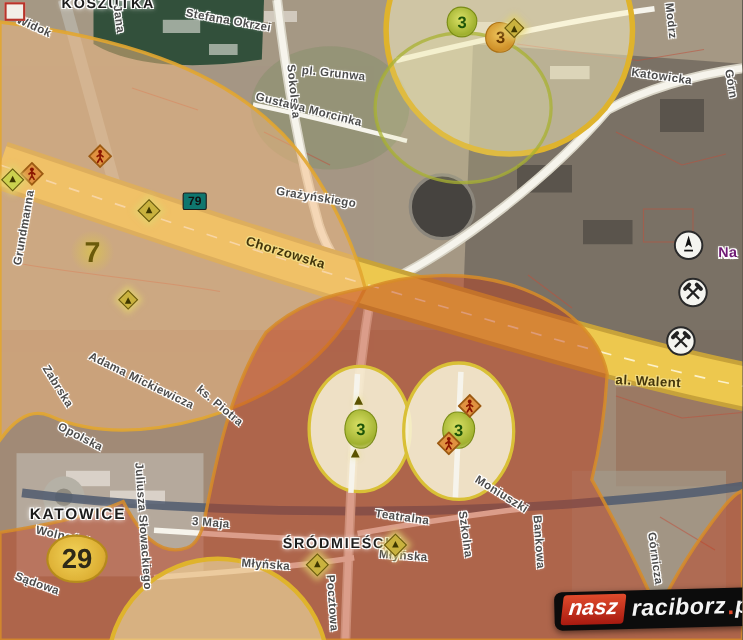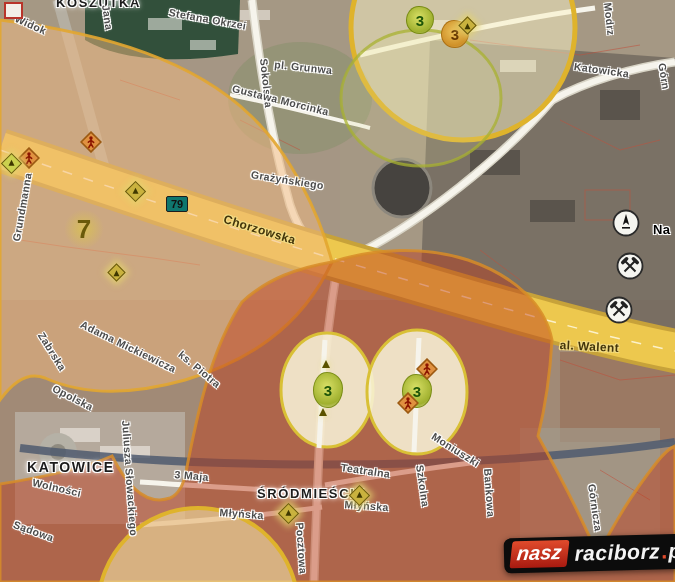--- a/index.html
+++ b/index.html
@@ -17,21 +17,21 @@
         border-radius:46% 54% 50% 48% / 52% 46% 56% 50%;}
   .blob.green{background:radial-gradient(circle at 45% 40%,#d9e066,#9fb02e 68%,rgba(159,176,46,.15));
         color:#1d5508;border:1px solid rgba(105,125,10,.75);font-size:15px;}
   .blob.orangem{background:radial-gradient(circle at 45% 40%,#ecc25a,#cf9028 68%,rgba(207,144,40,.2));
         color:#653600;border:1px solid rgba(160,100,10,.75);font-size:15px;}
   .blob.bigyellow{background:radial-gradient(circle at 45% 42%,#f2d35a,#dcae32 72%,rgba(220,174,50,.15));
         color:#2e2a18;border:2px solid rgba(175,133,22,.85);font-size:25px;}
   .blob.soft7{background:radial-gradient(circle,rgba(216,192,84,.9),rgba(216,192,84,0) 72%);
         color:#6a5a0a;font-size:26px;border:none;}
   .shield{position:absolute;background:#0f766e;border:1.5px solid #1d1d1d;border-radius:2px;
-        font-size:11px;font-weight:700;color:#111;padding:0 4px;line-height:14px;margin-top:21px;}
+        font-size:11px;font-weight:700;color:#111;padding:0 4px;line-height:14px;}
   .icon{position:absolute;}
   .pin-olive{position:absolute;width:13px;height:13px;background:#c9b23e;border:1.5px solid #6a5a10;
         transform:rotate(45deg);box-shadow:0 0 6px 3px rgba(226,210,110,.8);}
   .pin-olive:after{content:"";position:absolute;left:3px;top:3px;width:0;height:0;
         border-left:3px solid transparent;border-right:3px solid transparent;
         border-bottom:6px solid #3f3800;transform:rotate(-45deg);}
   .mini-pin{position:absolute;width:0;height:0;border-left:4px solid transparent;
         border-right:4px solid transparent;border-bottom:8px solid #5a5200;
         filter:drop-shadow(0 0 3px rgba(232,224,130,.95));}
   .watermark{position:absolute;font-size:18px;color:#3a3a3a;opacity:.85;letter-spacing:.4px;}
@@ -158,27 +158,28 @@
   <div class="lbl" style="left:132px;top:420px;transform:rotate(86deg);">Juliusza Słowackiego</div>
   <div class="lbl" style="left:175px;top:468px;transform:rotate(5deg);">3 Maja</div>
   <div class="lbl" style="left:220px;top:506px;transform:rotate(4deg);">Młyńska</div>
   <div class="lbl" style="left:345px;top:498px;transform:rotate(4deg);">Młyńska</div>
   <div class="lbl" style="left:342px;top:461px;transform:rotate(8deg);">Teatralna</div>
   <div class="lbl" style="left:306px;top:522px;transform:rotate(86deg);">Pocztowa</div>
   <div class="lbl" style="left:426px;top:464px;transform:rotate(82deg);">Szkolna</div>
   <div class="lbl" style="left:436px;top:430px;transform:rotate(32deg);">Moniuszki</div>
   <div class="lbl" style="left:494px;top:468px;transform:rotate(86deg);">Bankowa</div>
   <div class="lbl" style="left:598px;top:483px;transform:rotate(82deg);">Górnicza</div>
-  <div class="lbl" style="left:653px;top:222px;font-size:13px;color:#000000;">Na</div>
+  <div class="lbl" style="left:653px;top:222px;font-size:13px;color:#701a75;">Na</div>
 
   <div class="shield" style="left:166px;top:175px;">79</div>
 
   <div class="blob green" style="left:406px;top:6px;width:26px;height:26px;">3</div>
   <div class="blob orangem" style="left:441px;top:20px;width:26px;height:26px;">3</div>
   <div class="blob soft7" style="left:64px;top:210px;width:40px;height:38px;">7</div>
+  <div class="blob bigyellow" style="left:42px;top:486px;width:52px;height:40px;">29</div>
   <div class="blob green" style="left:313px;top:372px;width:28px;height:34px;">3</div>
   <div class="blob green" style="left:402px;top:374px;width:28px;height:32px;">3</div>
   <div class="mini-pin" style="left:322px;top:360px;"></div>
   <div class="mini-pin" style="left:319px;top:408px;"></div>
 
   <div class="icon" style="left:80px;top:131px;">
     <svg width="22" height="22" viewBox="0 0 20 20">
         <polygon points="10,1 19,10 10,19 1,10" fill="#e09140" stroke="#9c5a12" stroke-width="1.5"></polygon>
         <circle cx="10" cy="6.3" r="1.6" fill="#8c1600"></circle>
         <path d="M10,7.5 L10,11.5 M10,8.5 L7.6,10.2 M10,8.5 L12.4,10.4 M10,11.5 L8,15 M10,11.5 L11.8,14.6" stroke="#8c1600" stroke-width="1.4" fill="none" stroke-linecap="round"></path>

